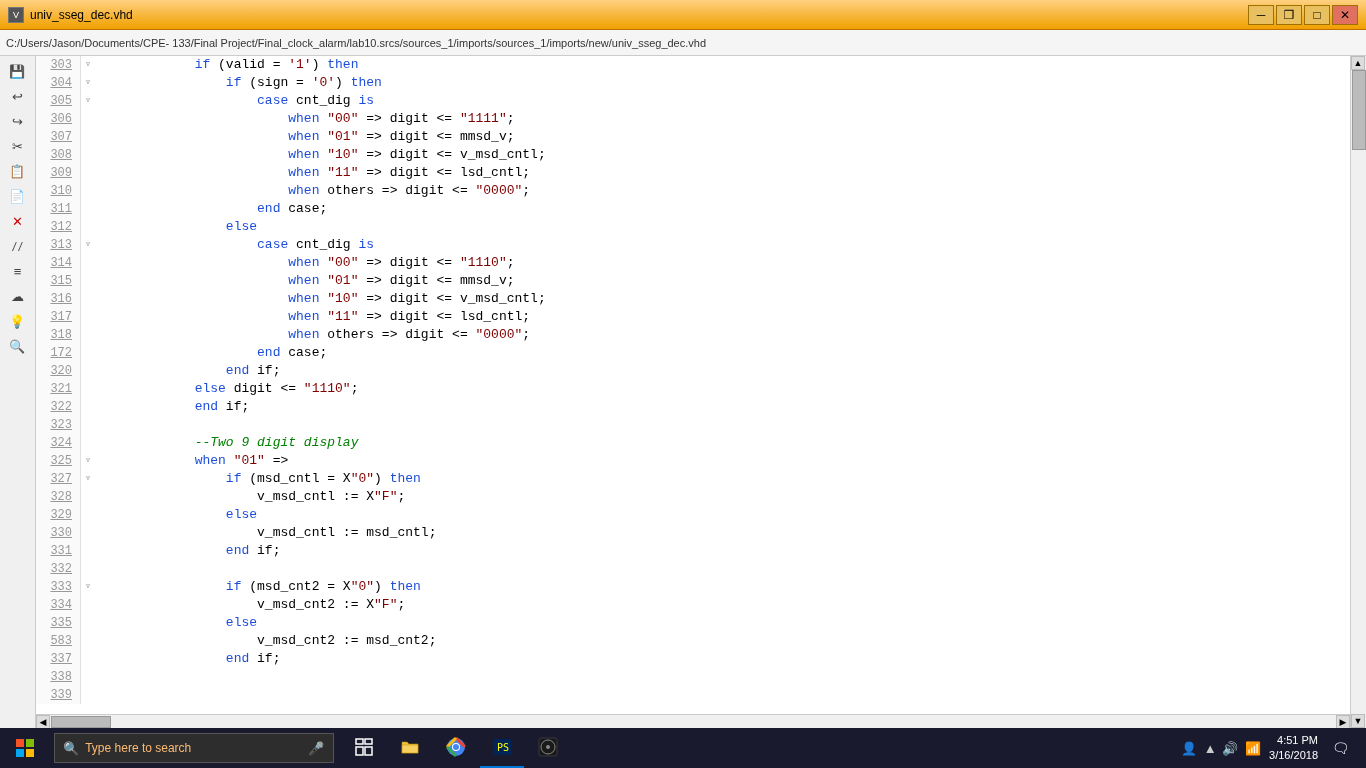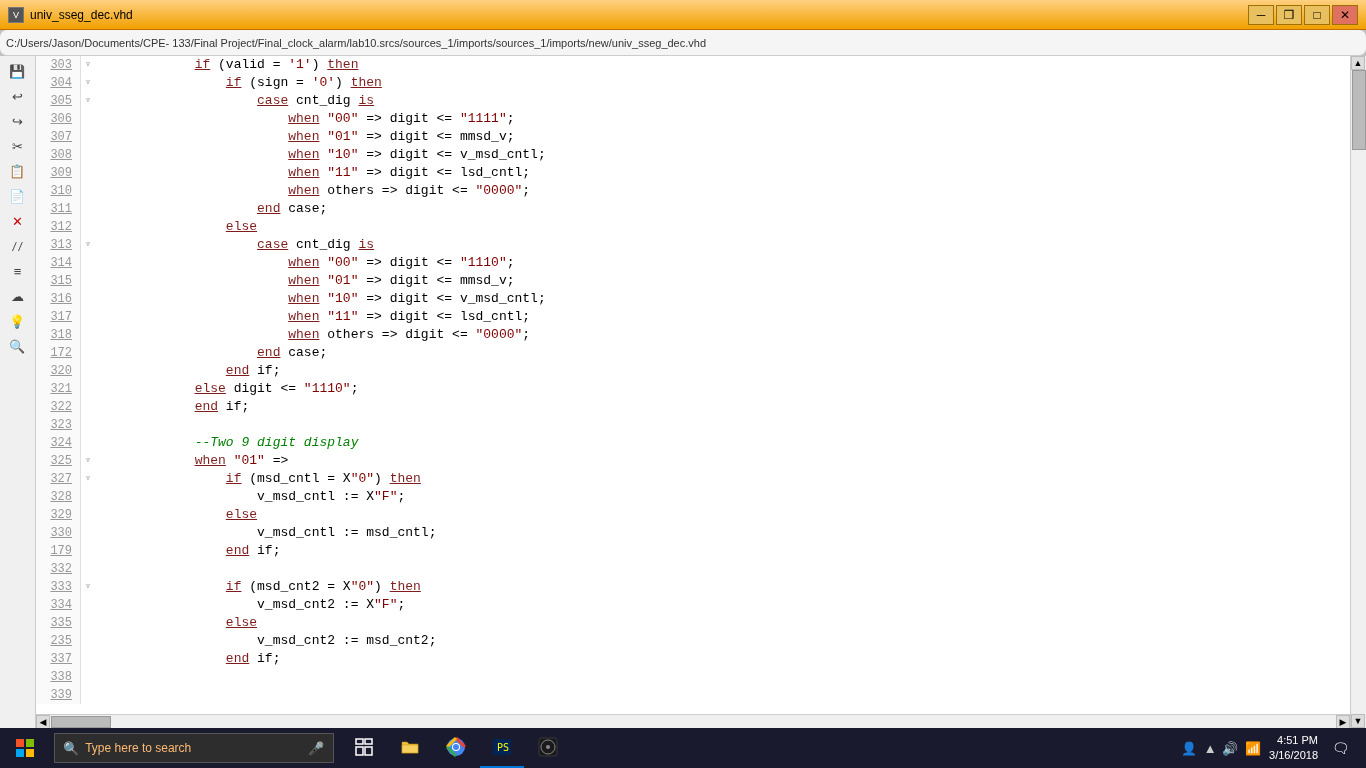--- a/index.html
+++ b/index.html
@@ -46,21 +46,20 @@
     
     #address-bar {
       height: 26px;
       background: #f5f5f5;
       border-bottom: 1px solid #ccc;
       display: flex;
       align-items: center;
       padding: 2px 6px;
       font-size: 11px;
       color: #333;
-      border-radius: 7px;
     }
     #address-path {
       flex: 1;
       font-size: 11px;
       color: #333;
     }
 
     
     #editor-container {
       display: flex;
@@ -138,21 +137,21 @@
       cursor: pointer;
     }
     .code-cell {
       display: table-cell;
       padding-left: 6px;
       white-space: pre;
       vertical-align: top;
     }
 
     
-    .kw { color: #7f1d1d; font-weight: normal; text-decoration: underline; }                           
+    .kw { color: #1d4ed8; font-weight: normal; }                           
     .str { color: #800000; }                            
     .comment { color: #008000; font-style: italic; }   
     .op { color: #000000; }                             
 
     
     #right-scrollbar {
       width: 16px;
       background: #f0f0f0;
       border-left: 1px solid #ccc;
       position: relative;
@@ -425,21 +424,21 @@
           <div class="line-num-cell">329</div>
           <div class="fold-cell"></div>
           <div class="code-cell"><span class="op">                </span><span class="kw">else</span></div>
         </div>
         <div class="code-row">
           <div class="line-num-cell">330</div>
           <div class="fold-cell"></div>
           <div class="code-cell"><span class="op">                    v_msd_cntl := msd_cntl;</span></div>
         </div>
         <div class="code-row">
-          <div class="line-num-cell">179</div>
+          <div class="line-num-cell">331</div>
           <div class="fold-cell"></div>
           <div class="code-cell"><span class="op">                </span><span class="kw">end</span><span class="op"> if;</span></div>
         </div>
         <div class="code-row">
           <div class="line-num-cell">332</div>
           <div class="fold-cell"></div>
           <div class="code-cell"> </div>
         </div>
         <div class="code-row">
           <div class="line-num-cell">333</div>
@@ -450,21 +449,21 @@
           <div class="line-num-cell">334</div>
           <div class="fold-cell"></div>
           <div class="code-cell"><span class="op">                    v_msd_cnt2 := X</span><span class="str">"F"</span><span class="op">;</span></div>
         </div>
         <div class="code-row">
           <div class="line-num-cell">335</div>
           <div class="fold-cell"></div>
           <div class="code-cell"><span class="op">                </span><span class="kw">else</span></div>
         </div>
         <div class="code-row">
-          <div class="line-num-cell">235</div>
+          <div class="line-num-cell">583</div>
           <div class="fold-cell"></div>
           <div class="code-cell"><span class="op">                    v_msd_cnt2 := msd_cnt2;</span></div>
         </div>
         <div class="code-row">
           <div class="line-num-cell">337</div>
           <div class="fold-cell"></div>
           <div class="code-cell"><span class="op">                </span><span class="kw">end</span><span class="op"> if;</span></div>
         </div>
         <div class="code-row">
           <div class="line-num-cell">338</div>

